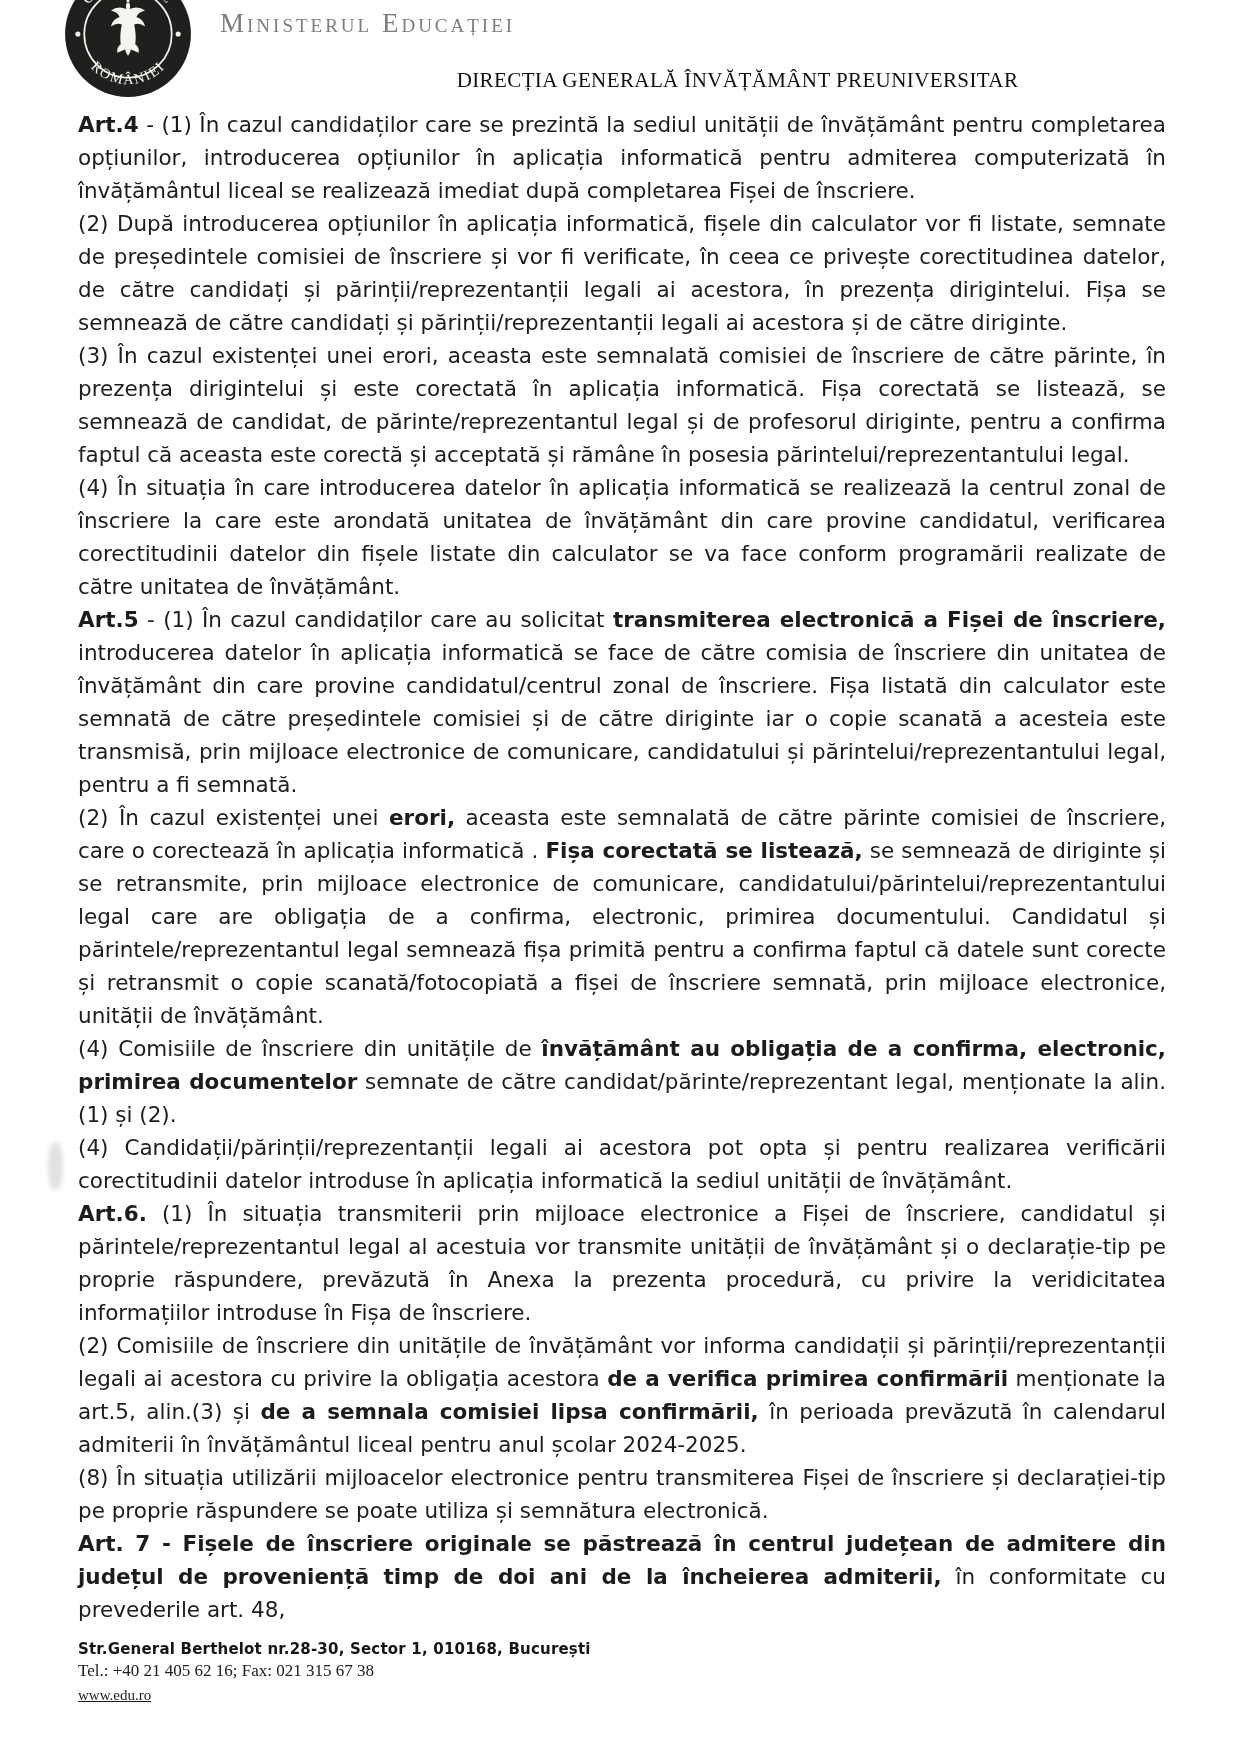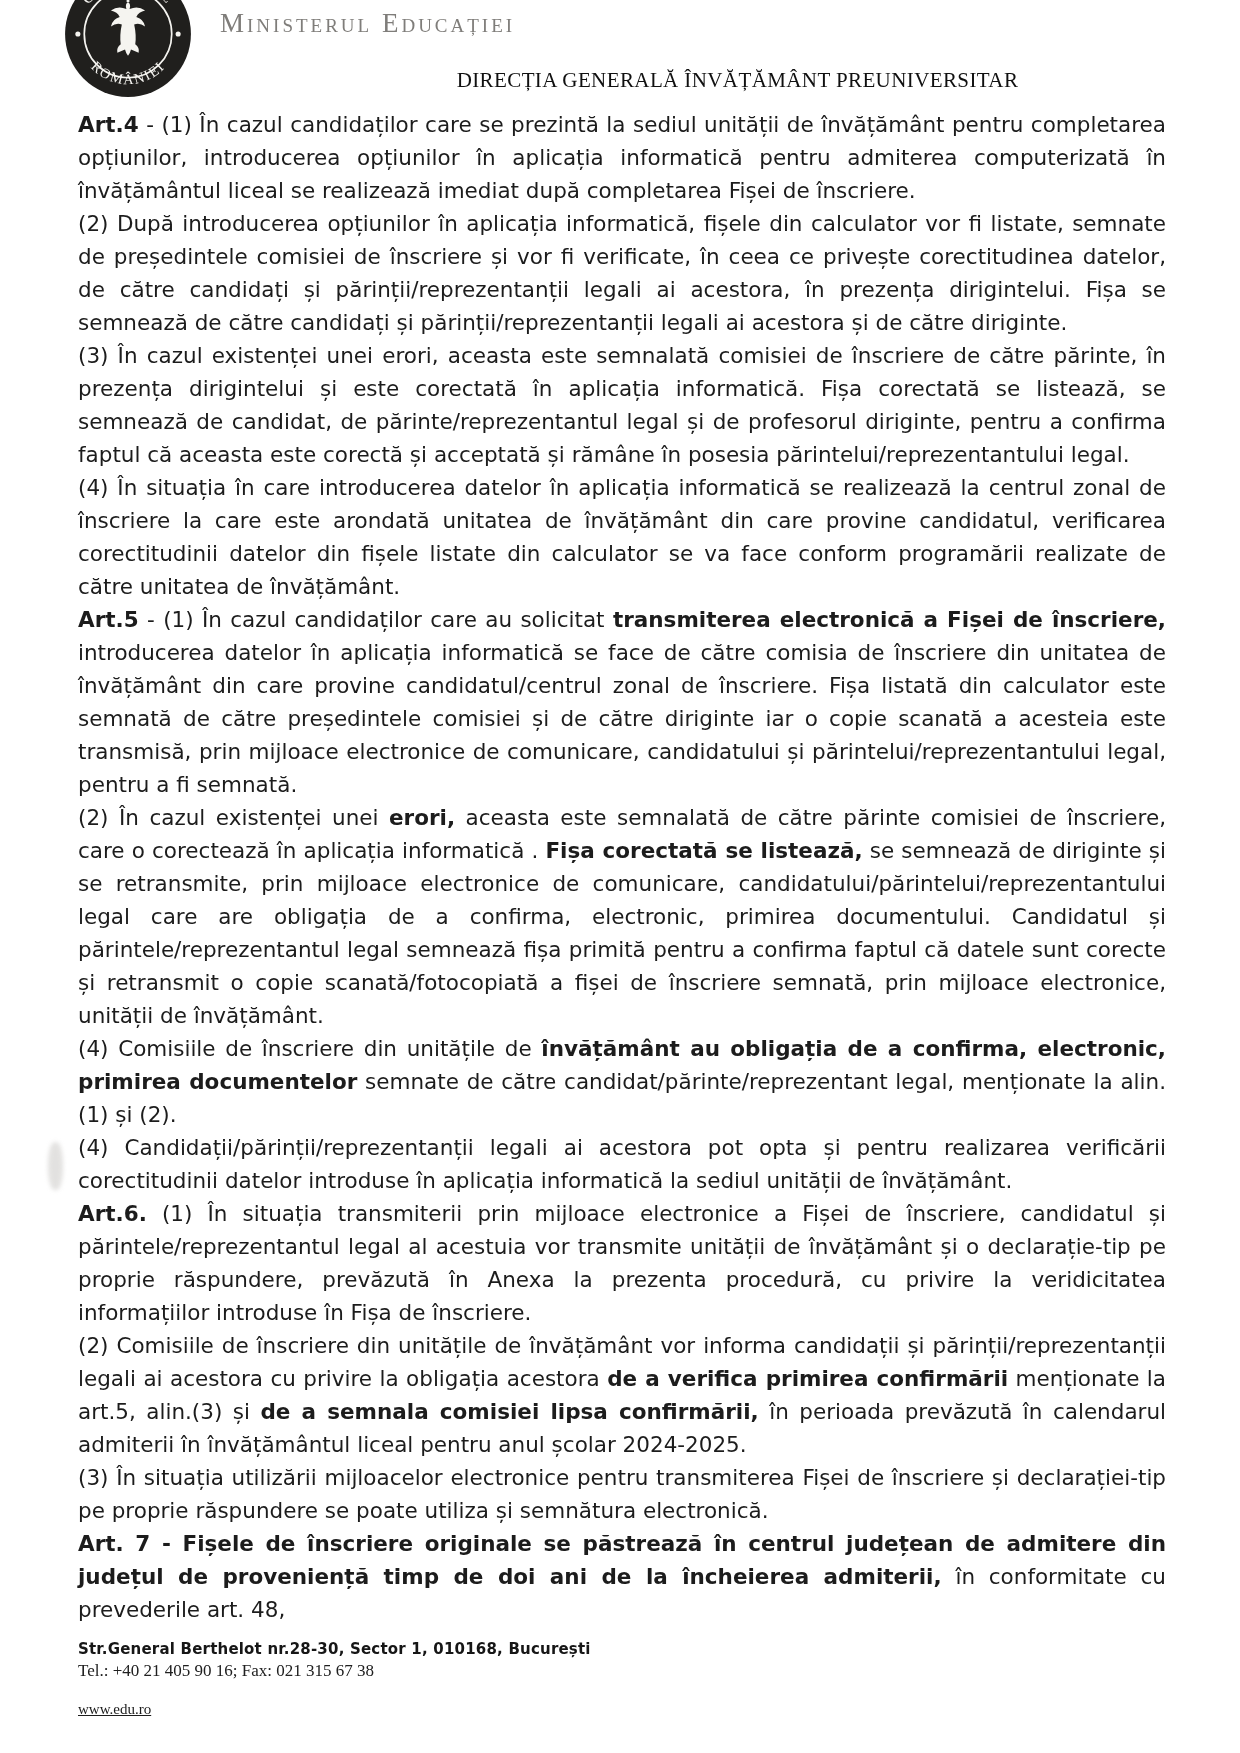--- a/index.html
+++ b/index.html
@@ -27,21 +27,21 @@
     font-size:21.5px; line-height:33px; text-align:justify;
     text-justify:inter-word;
   }
   .body-text p { margin:0; }
   .bold { font-weight:bold; }
   
   .footer { position:absolute; left:78px; top:1640px; }
   .addr { font-size:15px; font-weight:bold; letter-spacing:0.2px; color:#161616; }
   .phone { font-family:"Liberation Serif", serif; font-size:17px; margin-top:3px; color:#202020; }
   .web {
-    font-family:"Liberation Serif", serif; font-size:15px; margin-top:20px;
+    font-family:"Liberation Serif", serif; font-size:15px; margin-top:6px;
     text-decoration:underline; color:#1c1c1c; display:inline-block; cursor:pointer;
   }
   
   .artifact {
     position:absolute; left:48px; top:1142px; width:15px; height:48px;
     background:#c7c5c2; opacity:.5; border-radius:45%; filter:blur(2px);
   }
 </style>
 </head>
 <body>
@@ -79,25 +79,25 @@
       <p><span class="bold">Art.4</span><span> - (1) În cazul candidaților care se prezintă la sediul unității de învățământ pentru completarea opțiunilor, introducerea opțiunilor în aplicația informatică pentru admiterea computerizată în învățământul liceal se realizează imediat după completarea Fișei de înscriere.</span></p>
       <p><span>(2) După introducerea opțiunilor în aplicația informatică, fișele din calculator vor fi listate, semnate de președintele comisiei de înscriere și vor fi verificate, în ceea ce privește corectitudinea datelor, de către candidați și părinții/reprezentanții legali ai acestora, în prezența dirigintelui. Fișa se semnează de către candidați și părinții/reprezentanții legali ai acestora și de către diriginte.</span></p>
       <p><span>(3) În cazul existenței unei erori, aceasta este semnalată comisiei de înscriere de către părinte, în prezența dirigintelui și este corectată în aplicația informatică. Fișa corectată se listează, se semnează de candidat, de părinte/reprezentantul legal și de profesorul diriginte, pentru a confirma faptul că aceasta este corectă și acceptată și rămâne în posesia părintelui/reprezentantului legal.</span></p>
       <p><span>(4) În situația în care introducerea datelor în aplicația informatică se realizează la centrul zonal de înscriere la care este arondată unitatea de învățământ din care provine candidatul, verificarea corectitudinii datelor din fișele listate din calculator se va face conform programării realizate de către unitatea de învățământ.</span></p>
       <p><span class="bold">Art.5</span><span> - (1) În cazul candidaților care au solicitat </span><span class="bold">transmiterea electronică a Fișei de înscriere,</span><span> introducerea datelor în aplicația informatică se face de către comisia de înscriere din unitatea de învățământ din care provine candidatul/centrul zonal de înscriere. Fișa listată din calculator este semnată de către președintele comisiei și de către diriginte iar o copie scanată a acesteia este transmisă, prin mijloace electronice de comunicare, candidatului și părintelui/reprezentantului legal, pentru a fi semnată.</span></p>
       <p><span>(2) În cazul existenței unei </span><span class="bold">erori,</span><span> aceasta este semnalată de către părinte comisiei de înscriere, care o corectează în aplicația informatică . </span><span class="bold">Fișa corectată se listează,</span><span> se semnează de diriginte și se retransmite, prin mijloace electronice de comunicare, candidatului/părintelui/reprezentantului legal care are obligația de a confirma, electronic, primirea documentului. Candidatul și părintele/reprezentantul legal semnează fișa primită pentru a confirma faptul că datele sunt corecte și retransmit o copie scanată/fotocopiată a fișei de înscriere semnată, prin mijloace electronice, unității de învățământ.</span></p>
       <p><span>(4) Comisiile de înscriere din unitățile de </span><span class="bold">învățământ au obligația de a confirma, electronic, primirea documentelor</span><span> semnate de către candidat/părinte/reprezentant legal, menționate la alin.(1) și (2).</span></p>
       <p><span>(4) Candidații/părinții/reprezentanții legali ai acestora pot opta și pentru realizarea verificării corectitudinii datelor introduse în aplicația informatică la sediul unității de învățământ.</span></p>
       <p><span class="bold">Art.6.</span><span> (1) În situația transmiterii prin mijloace electronice a Fișei de înscriere, candidatul și părintele/reprezentantul legal al acestuia vor transmite unității de învățământ și o declarație-tip pe proprie răspundere, prevăzută în Anexa la prezenta procedură, cu privire la veridicitatea informațiilor introduse în Fișa de înscriere.</span></p>
       <p><span>(2) Comisiile de înscriere din unitățile de învățământ vor informa candidații și părinții/reprezentanții legali ai acestora cu privire la obligația acestora </span><span class="bold">de a verifica primirea confirmării</span><span> menționate la art.5, alin.(3) și </span><span class="bold">de a semnala comisiei lipsa confirmării,</span><span> în perioada prevăzută în calendarul admiterii în învățământul liceal pentru anul școlar 2024-2025.</span></p>
-      <p><span>(3) În situația utilizării mijloacelor electronice pentru transmiterea Fișei de înscriere și declarației-tip pe proprie răspundere se poate utiliza și semnătura electronică.</span></p>
+      <p><span>(8) În situația utilizării mijloacelor electronice pentru transmiterea Fișei de înscriere și declarației-tip pe proprie răspundere se poate utiliza și semnătura electronică.</span></p>
       <p><span class="bold">Art. 7 - Fișele de înscriere originale se păstrează în centrul județean de admitere din județul de proveniență timp de doi ani de la încheierea admiterii,</span><span> în conformitate cu prevederile art. 48,</span></p>
     </div>
 
   <div class="artifact"></div>
 
   <div class="footer">
     <div class="addr">Str.General Berthelot nr.28-30, Sector 1, 010168, București</div>
-    <div class="phone">Tel.: +40 21 405 90 16; Fax: 021 315 67 38</div>
+    <div class="phone">Tel.: +40 21 405 62 16; Fax: 021 315 67 38</div>
     <div class="web">www.edu.ro</div>
   </div>
 
 </div>
 
 </body></html>

